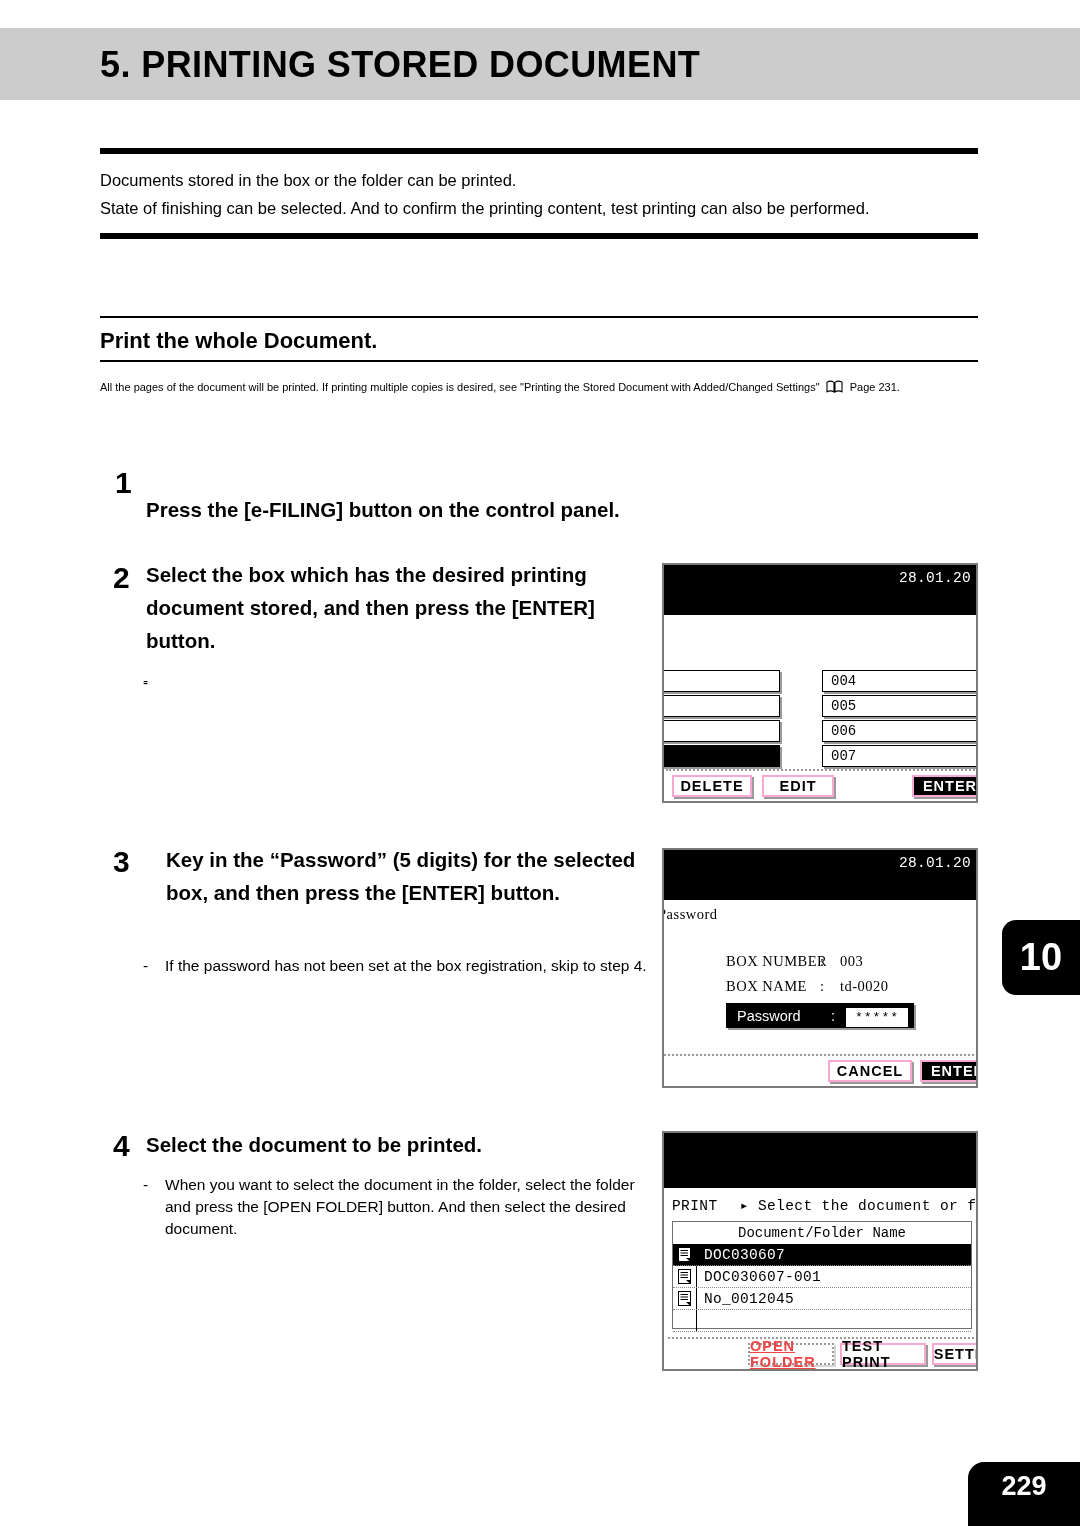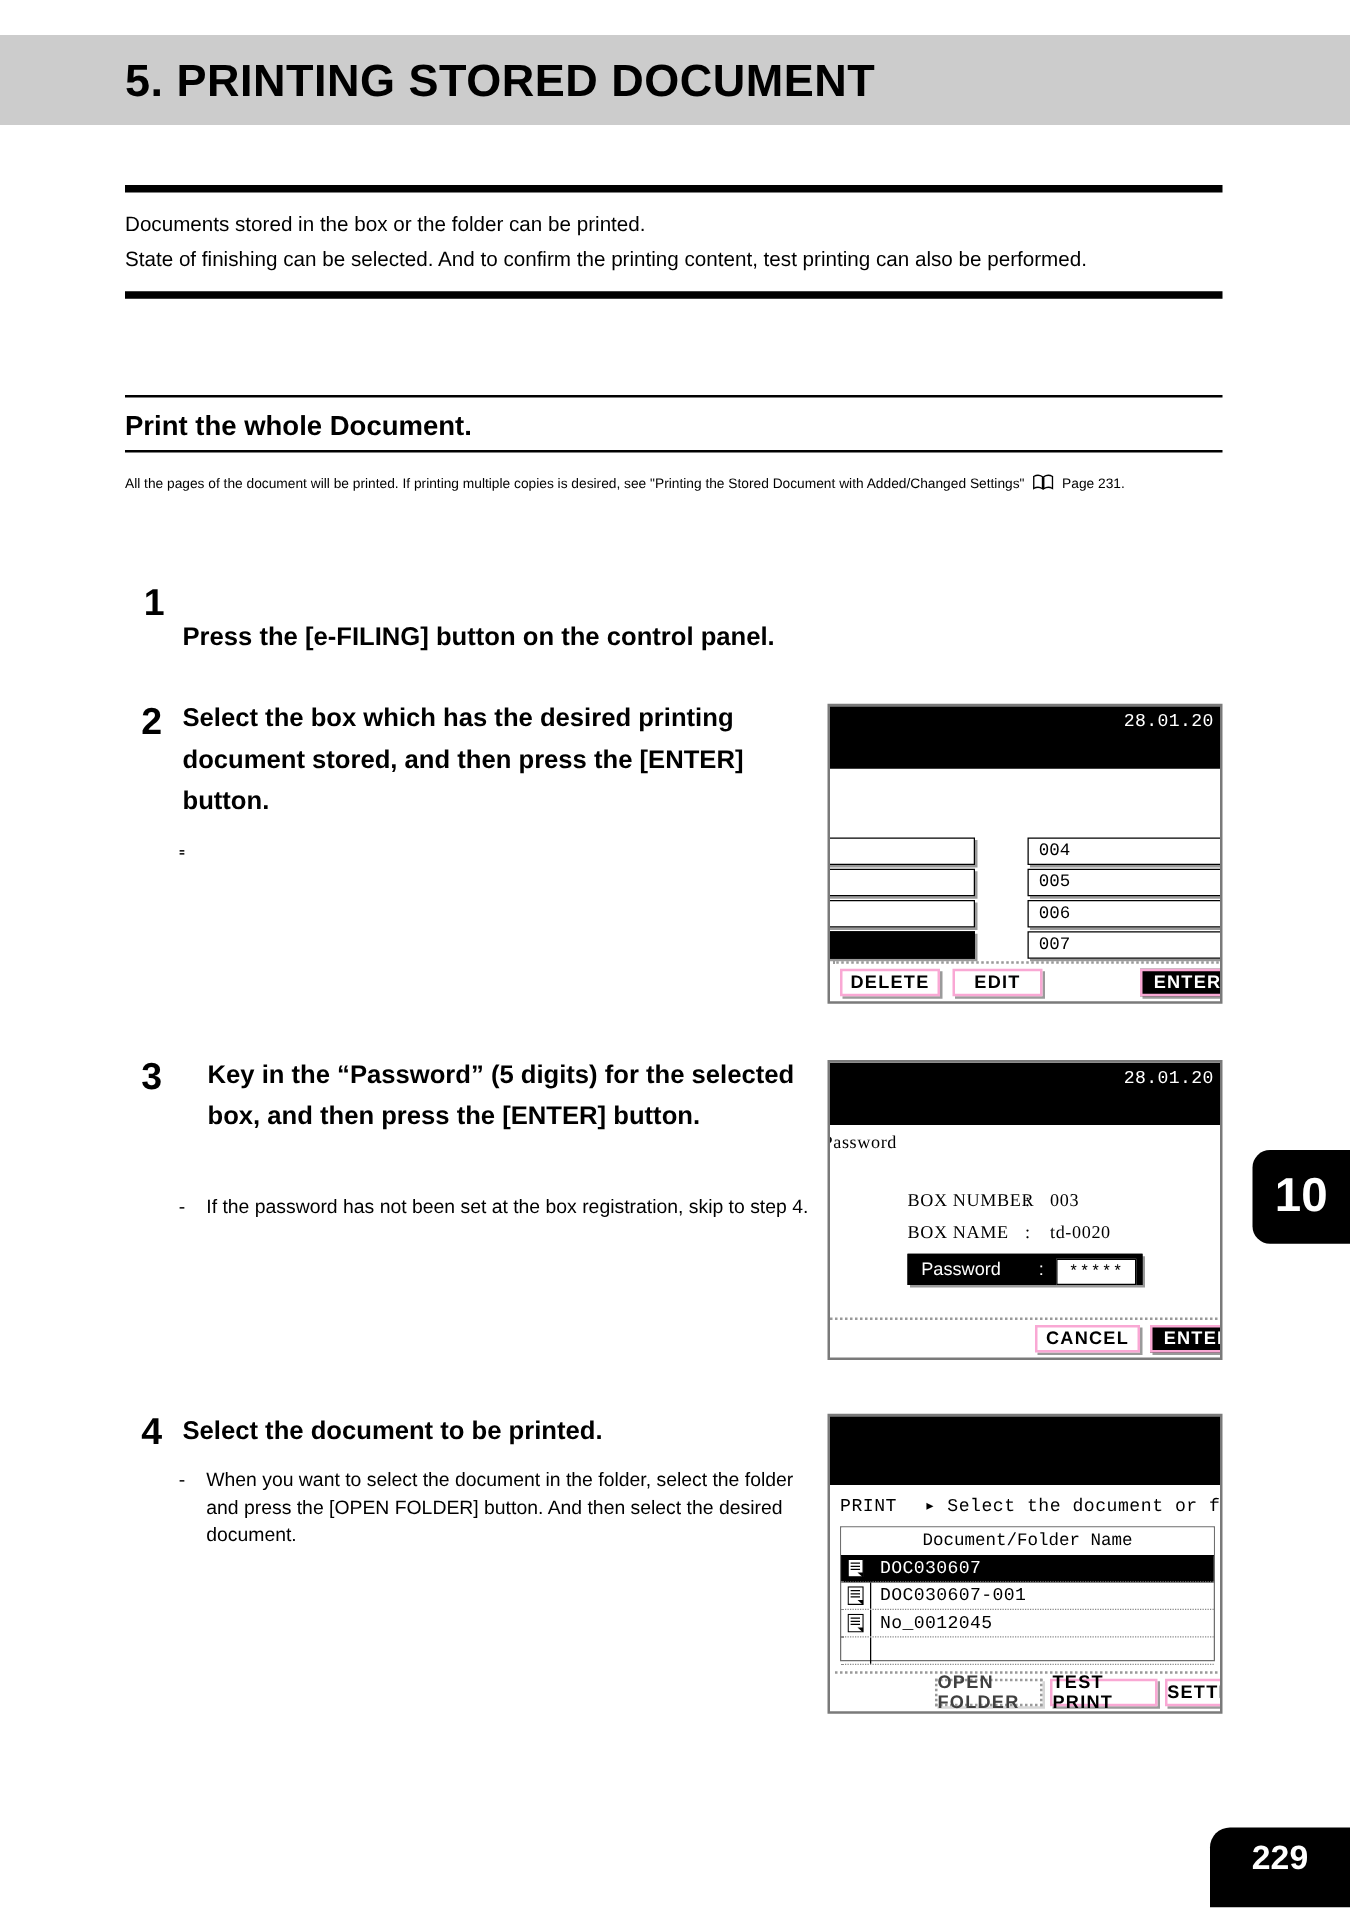--- a/index.html
+++ b/index.html
@@ -145,22 +145,23 @@
     align-items: center;
     justify-content: center;
     box-shadow: 2px 2px 0 0 #9a9a9a;
   }
   .key.inv {
     background: #000000;
     color: #ffffff;
   }
   .key.disabled {
     border: 2px dotted #9a9a9a;
-    color: #404040;
+    color: #ef4444;
     box-shadow: 2px 2px 0 0 #d6d6d6;
+    text-decoration: underline;
   }
 
   
   .boxrow {
     position: absolute;
     box-sizing: border-box;
     border: 1.5px solid #000000;
     background: #ffffff;
     box-shadow: 2px 2px 0 0 #9a9a9a;
     font-family: "Liberation Mono", monospace;

